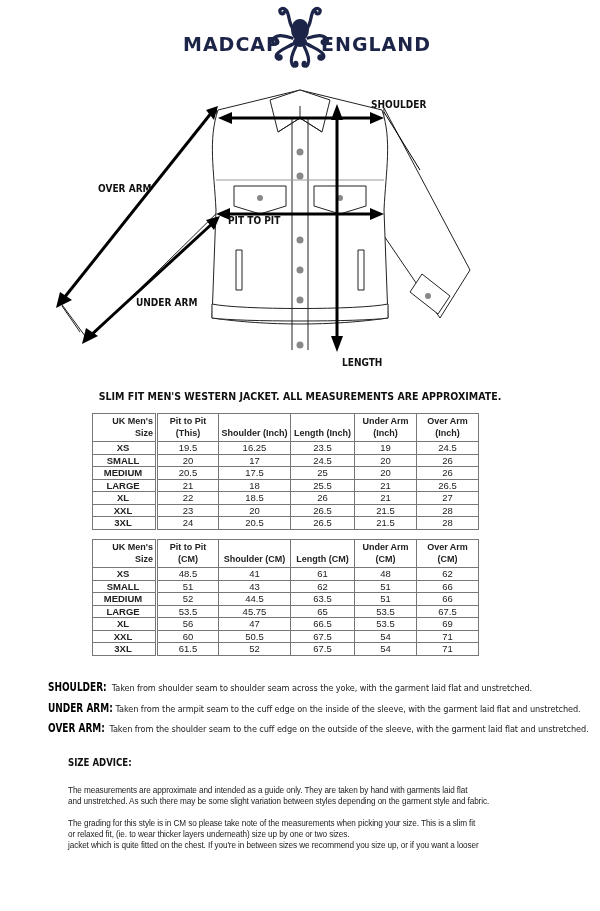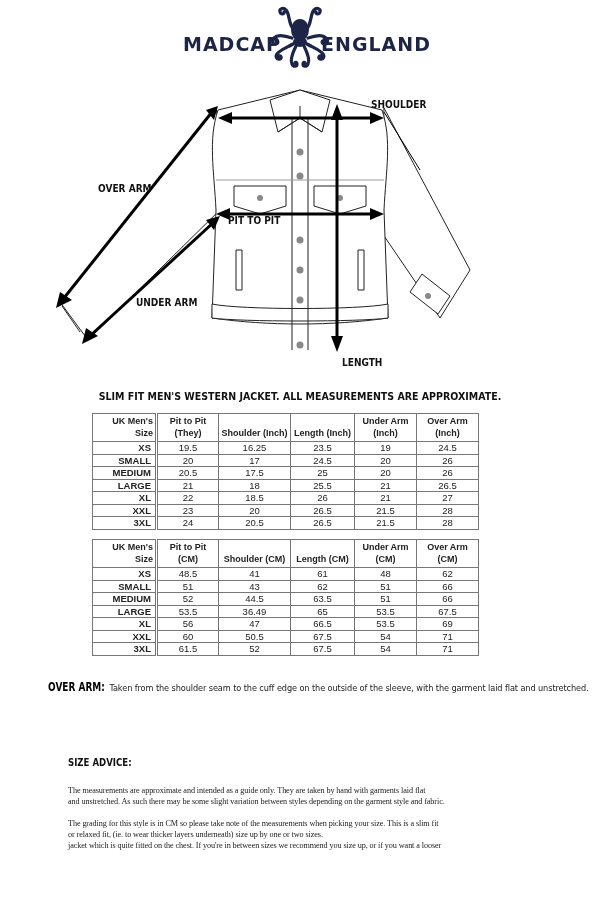--- a/index.html
+++ b/index.html
@@ -33,21 +33,21 @@
   table.size {
     position: absolute; left: 92px; border-collapse: collapse;
     font-family: "Liberation Sans", sans-serif; font-size: 9.5px; color: #222;
     border: 1.5px solid #555;
   }
   table.size td, table.size th {
     border: 1px solid #777; text-align: center; height: 12.5px; padding: 0 2px;
     line-height: 11.5px;
   }
   table.size th { font-weight: bold; font-size: 9px; vertical-align: bottom; height: 28px; padding-bottom: 2px; }
-  table.size td.sz { text-align: right; font-weight: bold; padding-right: 4px; border-right: 3px double #777; }
+  table.size td.sz { font-weight: bold; padding-right: 4px; border-right: 3px double #777; }
   table.size th.sz { text-align: right; border-right: 3px double #777; padding-left: 3px; }
   .tbl-inch { top: 413px; }
   .tbl-cm { top: 539px; }
   .c0 { width: 64px; } .c1 { width: 62px; } .c2 { width: 72px; } .c3 { width: 64px; } .c4 { width: 62px; } .c5 { width: 62px; }
 
   .defs { position: absolute; left: 48px; top: 680px; width: 552px; }
   .def { height: 20.5px; white-space: nowrap; font-size: 8.9px; color: #222; }
   .def-term {
     display: inline-block; font-family: "DejaVu Sans", sans-serif; font-weight: bold;
     font-size: 11.5px; color: #000; transform: scaleX(0.78); transform-origin: left center;
@@ -56,21 +56,21 @@
   .def-term.w2 { margin-right: -18px; }
   .def-term.w3 { margin-right: -12px; }
   .def-text { font-family: "DejaVu Sans", sans-serif; font-size: 8.2px; letter-spacing: -0.1px; }
 
   .advice { position: absolute; left: 68px; top: 756px; width: 532px; }
   .advice-title {
     font-family: "DejaVu Sans", sans-serif; font-weight: bold; font-size: 11px;
     transform: scaleX(0.78); transform-origin: left center; color: #111; margin-bottom: 16px;
   }
   .advice p {
-    font-family: Liberation Serif, serif; font-size: 8.2px; line-height: 11px; color: #222;
+    font-family: Liberation Sans, sans-serif; font-size: 8.2px; line-height: 11px; color: #222;
     margin-bottom: 11px; letter-spacing: -0.1px;
   }
   .advice p span { display: block; white-space: nowrap; }
 </style>
 </head>
 <body>
 
 <div class="logo">
   <span class="logo-text logo-left">MADCAP</span>
   <svg class="octopus" viewBox="0 0 64 66">
@@ -163,21 +163,21 @@
   <span class="dlabel" style="left:136px; top:226px;">UNDER ARM</span>
   <span class="dlabel" style="left:342px; top:286px;">LENGTH</span>
 </div>
 
 <div class="chart-title">SLIM FIT MEN'S WESTERN JACKET.  ALL MEASUREMENTS ARE APPROXIMATE.</div>
 
 <table class="size tbl-inch">
   <tbody>
       <tr>
     <th class="sz c0">UK Men's Size</th>
-    <th class="c1">Pit to Pit (They)</th>
+    <th class="c1">Pit to Pit (This)</th>
     <th class="c2">Shoulder (Inch)</th>
     <th class="c3">Length (Inch)</th>
     <th class="c4">Under Arm (Inch)</th>
     <th class="c5">Over Arm (Inch)</th>
   </tr>
   <tr>
     <td class="sz">XS</td>
     <td>19.5</td>
     <td>16.25</td>
     <td>23.5</td>
@@ -265,21 +265,21 @@
     <td class="sz">MEDIUM</td>
     <td>52</td>
     <td>44.5</td>
     <td>63.5</td>
     <td>51</td>
     <td>66</td>
   </tr>
   <tr>
     <td class="sz">LARGE</td>
     <td>53.5</td>
-    <td>36.49</td>
+    <td>45.75</td>
     <td>65</td>
     <td>53.5</td>
     <td>67.5</td>
   </tr>
   <tr>
     <td class="sz">XL</td>
     <td>56</td>
     <td>47</td>
     <td>66.5</td>
     <td>53.5</td>
@@ -298,20 +298,26 @@
     <td>61.5</td>
     <td>52</td>
     <td>67.5</td>
     <td>54</td>
     <td>71</td>
   </tr>
 </tbody>
   </table>
 
 <div class="defs">
+  <div class="def">
+    <span class="def-term">SHOULDER:</span><span class="def-text"> Taken from shoulder seam to shoulder seam across the yoke, with the garment laid flat and unstretched.</span>
+  </div>
+  <div class="def">
+    <span class="def-term w2">UNDER ARM:</span><span class="def-text"> Taken from the armpit seam to the cuff edge on the inside of the sleeve, with the garment laid flat and unstretched.</span>
+  </div>
   <div class="def">
     <span class="def-term">OVER ARM:</span><span class="def-text"> Taken from the shoulder seam to the cuff edge on the outside of the sleeve, with the garment laid flat and unstretched.</span>
   </div>
 </div>
 
 <div class="advice">
   <div class="advice-title">SIZE ADVICE:</div>
   <p>
     <span>The measurements are approximate and intended as a guide only. They are taken by hand with garments laid flat</span>
     <span>and unstretched. As such there may be some slight variation between styles depending on the garment style and fabric.</span>

